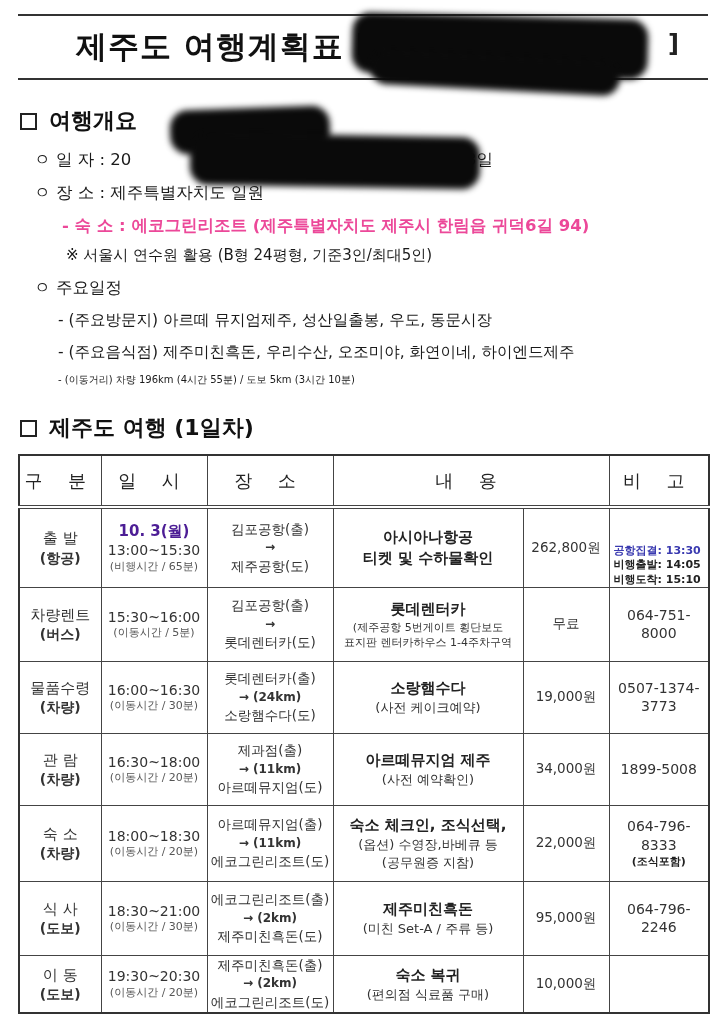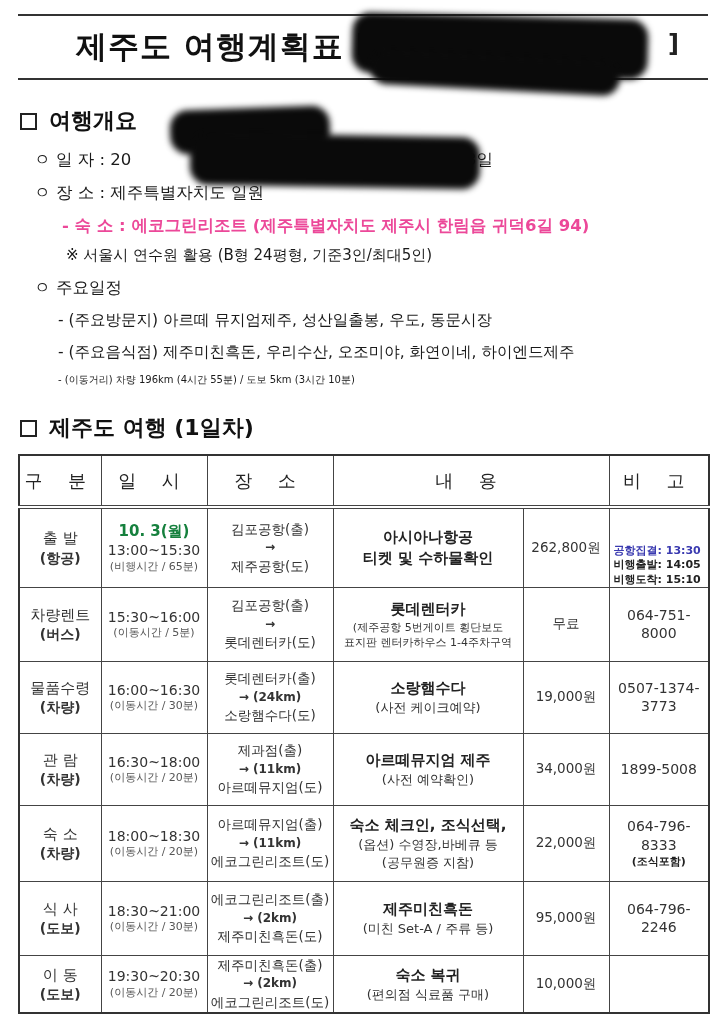--- a/index.html
+++ b/index.html
@@ -20,21 +20,21 @@
   .line .bullet { display: inline-block; width: 22px; }
   .blue { color: #ec4899; font-weight: bold; }
 
   table.sched { position: absolute; left: 18px; top: 454px; width: 690px; border-collapse: collapse; table-layout: fixed;
     border: 2px solid #333; }
   table.sched td, table.sched th { border: 1.5px solid #444; text-align: center; vertical-align: middle; font-weight: normal; color: #333; }
   table.sched th { font-size: 18px; height: 52px; letter-spacing: 10px; color: #222; border-bottom: 4px double #444; }
   .c-cat { font-size: 15px; color: #444; line-height: 1.35; }
   .c-cat .sub { font-weight: bold; font-size: 14px; color: #333; }
   .c-time { font-size: 14px; color: #444; line-height: 1.35; }
-  .c-time .date { font-weight: bold; font-size: 15px; color: #15803d; }
+  .c-time .date { font-weight: bold; font-size: 15px; color: #4c1d95; }
   .c-time .dur { font-size: 11px; color: #555; }
   .c-place { font-size: 13.5px; color: #444; line-height: 1.45; }
   .c-place .arrow { font-size: 12px; font-weight: bold; color: #333; }
   .c-content { font-size: 13px; color: #555; line-height: 1.4; }
   .c-content .main { font-size: 15px; font-weight: bold; color: #222; }
   .c-content .small { font-size: 11px; }
   .c-cost { font-size: 13.5px; color: #444; }
   .c-note { font-size: 14px; color: #444; line-height: 1.35; }
   .c-note .tiny { font-size: 11px; font-weight: bold; color: #222; line-height: 1.3; text-align: left; display: block; padding-left: 4px; }
   .c-note .tiny.accent { color: #3a3ab0; margin-top: 35px; }

